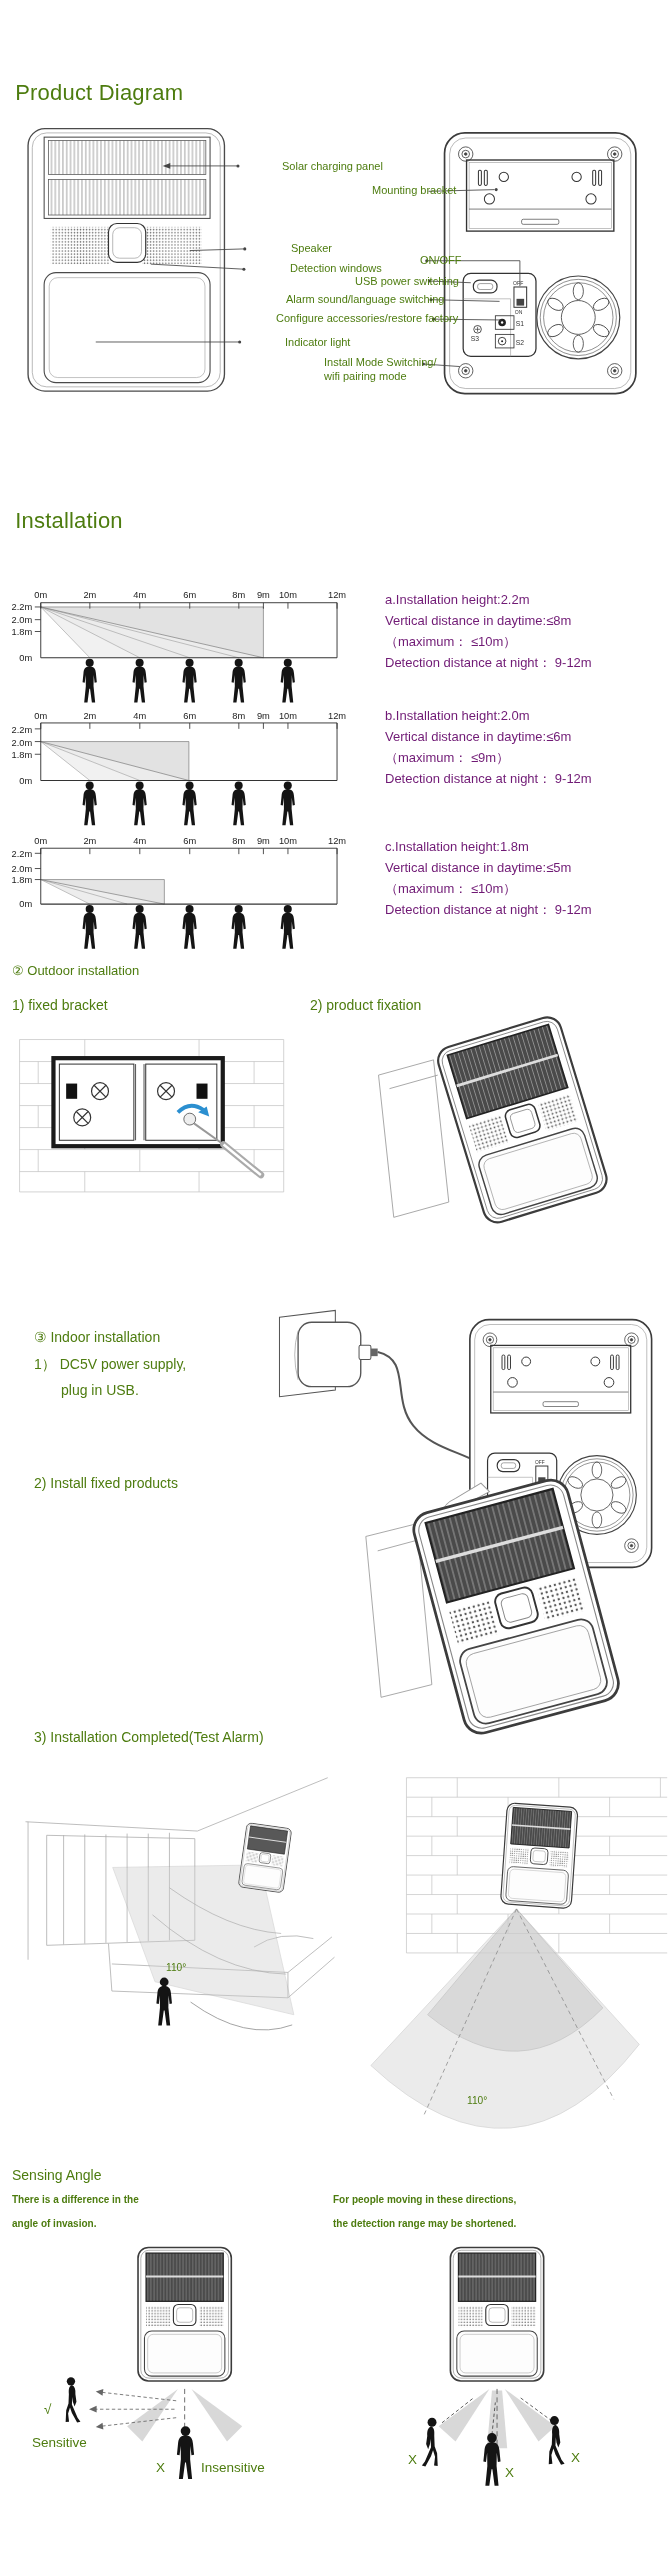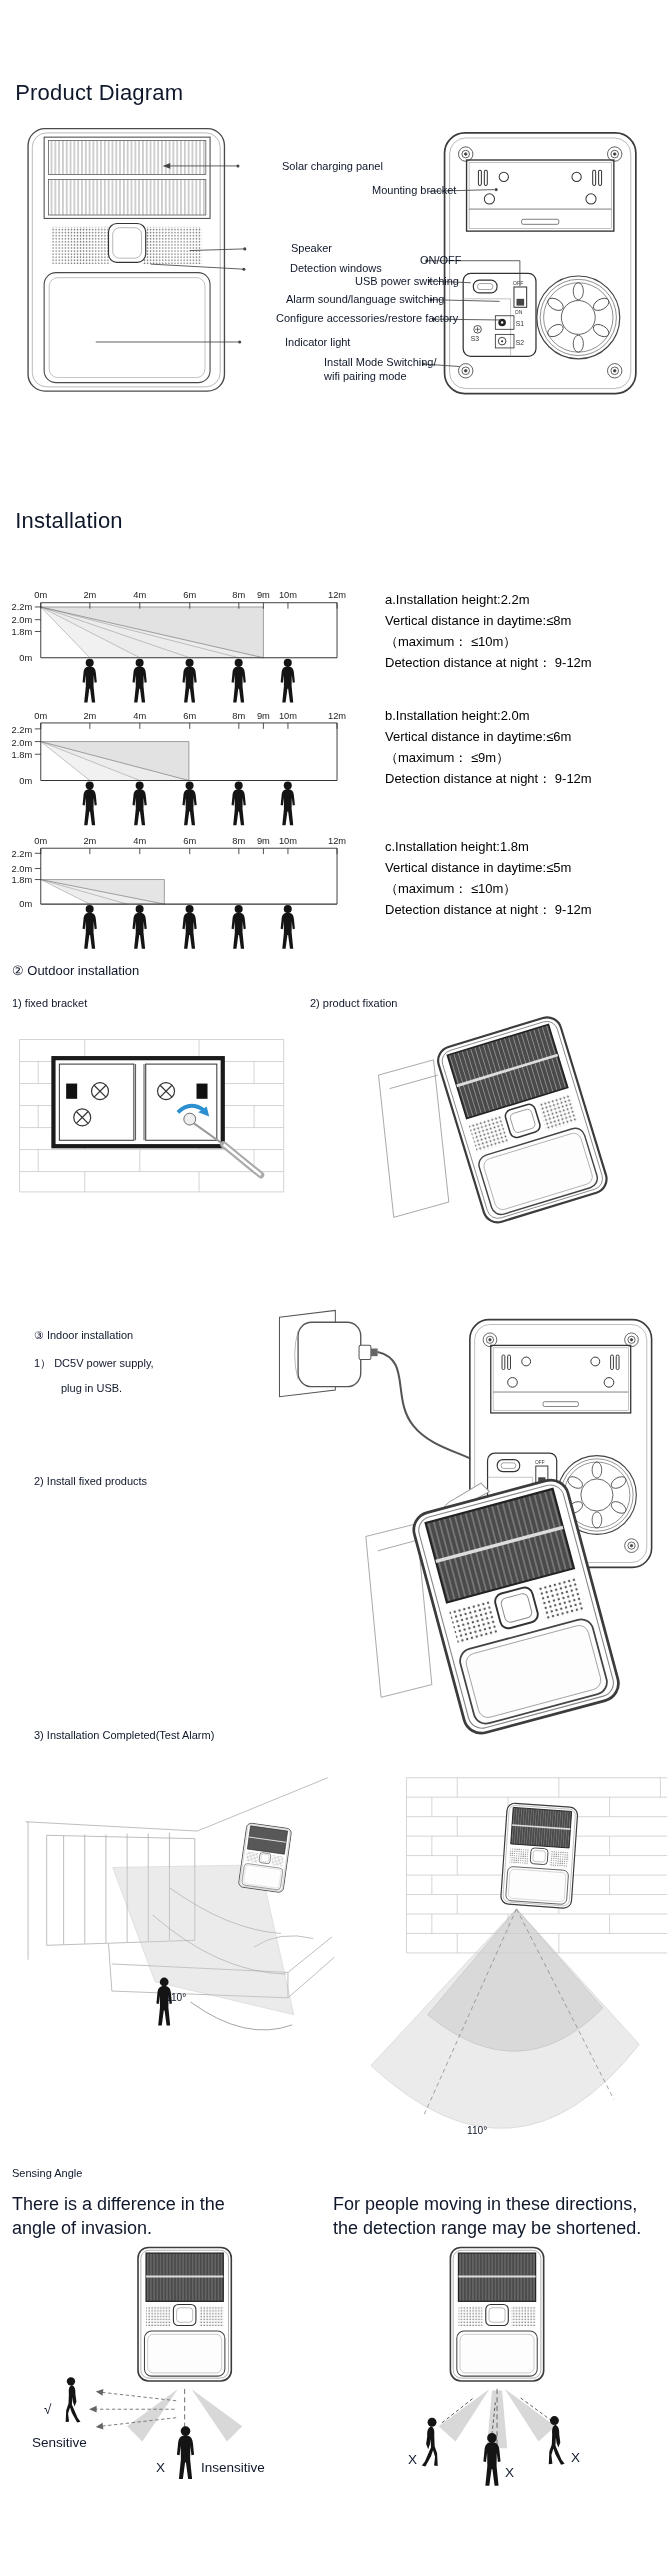--- a/index.html
+++ b/index.html
@@ -1,26 +1,26 @@
 <!DOCTYPE html>
 <html style="font-size:13.5px"><head>
 <meta charset="utf-8">
 <style>
   html,body{margin:0;padding:0;background:#fff;}
   .page{position:relative;width:669px;height:2576px;background:#fff;overflow:hidden;
         font-family:"Liberation Sans",sans-serif;color:#1d1d1d;}
-  .t{position:absolute;white-space:nowrap;color:#0f172a;}
+  .t{position:absolute;white-space:nowrap;color:#4d7c0f;}
   .h1{font-size:22px;letter-spacing:0.2px;}
   .h2{font-size:13px;}
-  .sub{font-size:11px;}
+  .sub{font-size:14px;}
   .lbl{font-size:11px;margin-left:42px;}
-  .deg{font-size:10.2px;margin-top:30px;}
+  .deg{font-size:10.2px;}
   .mark{font-size:13.5px;}
-  .para{font-size:18px;}
-  .case{position:absolute;font-size:13px;line-height:21px;color:#000000;white-space:nowrap;}
+  .para{font-size:10px;font-weight:bold;}
+  .case{position:absolute;font-size:13px;line-height:21px;color:#701a75;white-space:nowrap;}
   svg.art{position:absolute;left:0;top:0;}
   svg{font-family:"Liberation Sans",sans-serif;}
 </style>
 </head>
 <body>
 
 <div class="page">
 
 <svg class="art" width="669" height="2576" viewBox="0 0 790 3043">
   <defs>

